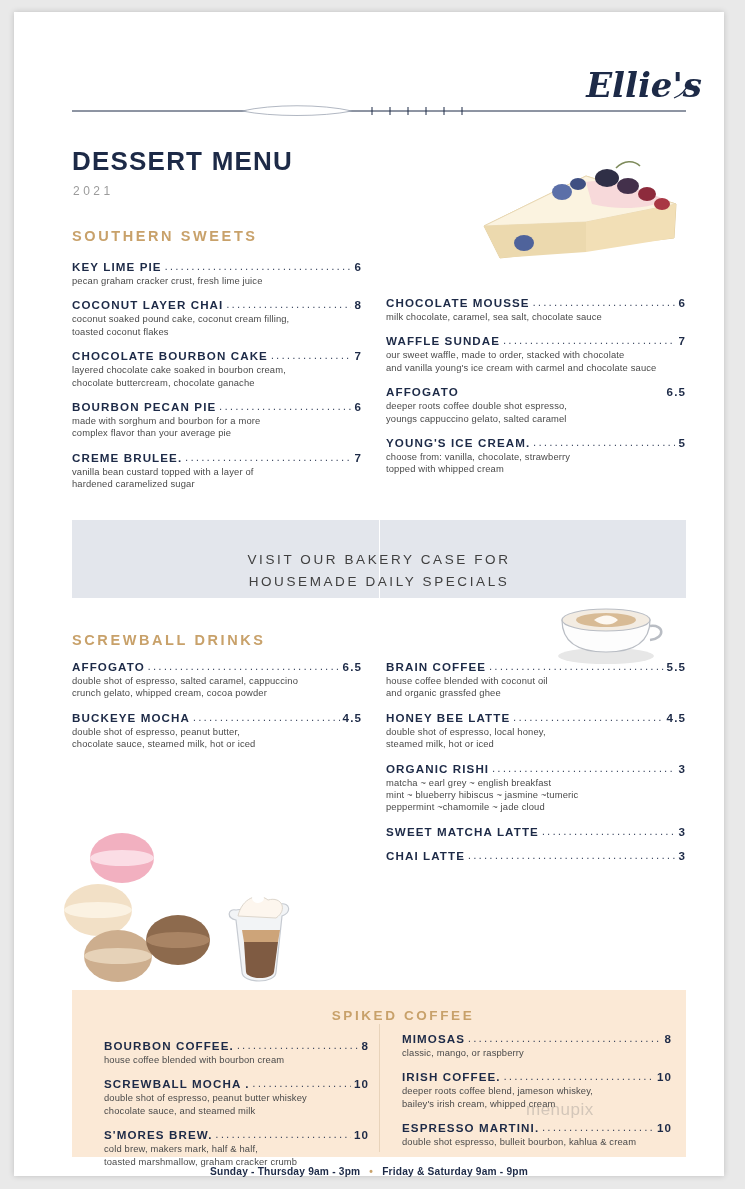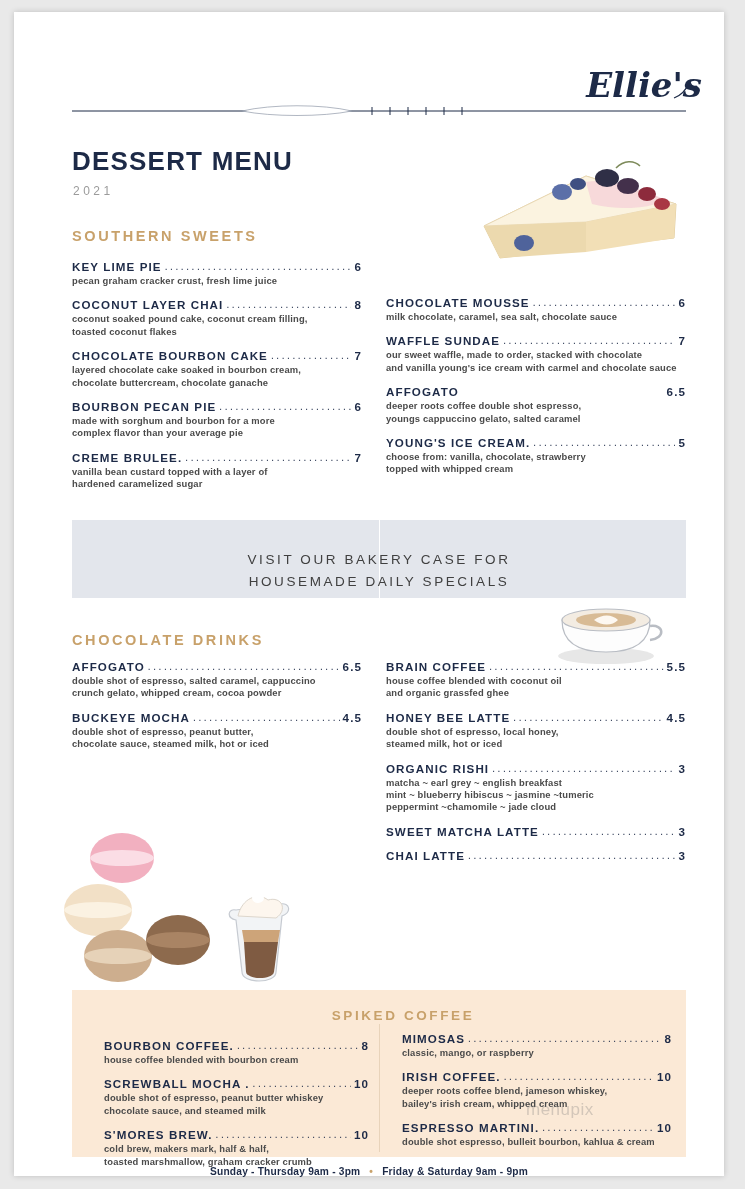--- a/index.html
+++ b/index.html
@@ -112,21 +112,20 @@
     font-size: 10px;
     transform: translateY(-1px);
   }
   .price { font-weight: bold; font-size: 11.6px; }
   .desc {
     margin-top: 2px;
     font-size: 9.4px;
     line-height: 1.32;
     color: #4a4a4a;
     letter-spacing: 0.15px;
-    font-weight: bold;
   }
   .no-dots .dots { visibility: hidden; }
 
   
   .banner {
     position: absolute;
     left: 58px;
     top: 508px;
     width: 614px;
     height: 78px;
@@ -341,21 +340,21 @@
 
     <svg class="art" id="art-latte" viewBox="0 0 130 72">
       <ellipse cx="60" cy="62" rx="48" ry="8" fill="#e7e7e7"></ellipse>
       <path d="M16 26 C16 48 32 58 60 58 C88 58 104 48 104 26 Z" fill="#fdfdfd" stroke="#b9bdc4" stroke-width="1.2"></path>
       <ellipse cx="60" cy="26" rx="44" ry="11" fill="#f3ece2" stroke="#b9bdc4" stroke-width="1.2"></ellipse>
       <ellipse cx="60" cy="26" rx="30" ry="7" fill="#d8bb95"></ellipse>
       <path d="M48 26 C56 20 66 20 72 26 C66 32 56 32 48 26 Z" fill="#fdf8f1"></path>
       <path d="M104 32 C118 30 120 44 104 46" fill="none" stroke="#b9bdc4" stroke-width="2.5"></path>
     </svg>
 
-    <div class="sec-head" id="sec-specialty">CHOCOLATE DRINKS</div>
+    <div class="sec-head" id="sec-specialty">SCREWBALL DRINKS</div>
 
     <div class="col" id="col-specialty-left" style="left:58px; top:648px; width:290px;">
         <div class="item">
           <div class="item-line">
             <span class="item-name">AFFOGATO</span>
             <span class="dots">................................................................................</span>
             <span class="price">6.5</span>
           </div>
           <div class="desc">double shot of espresso, salted caramel, cappuccino<br>crunch gelato, whipped cream, cocoa powder</div>
         </div>

